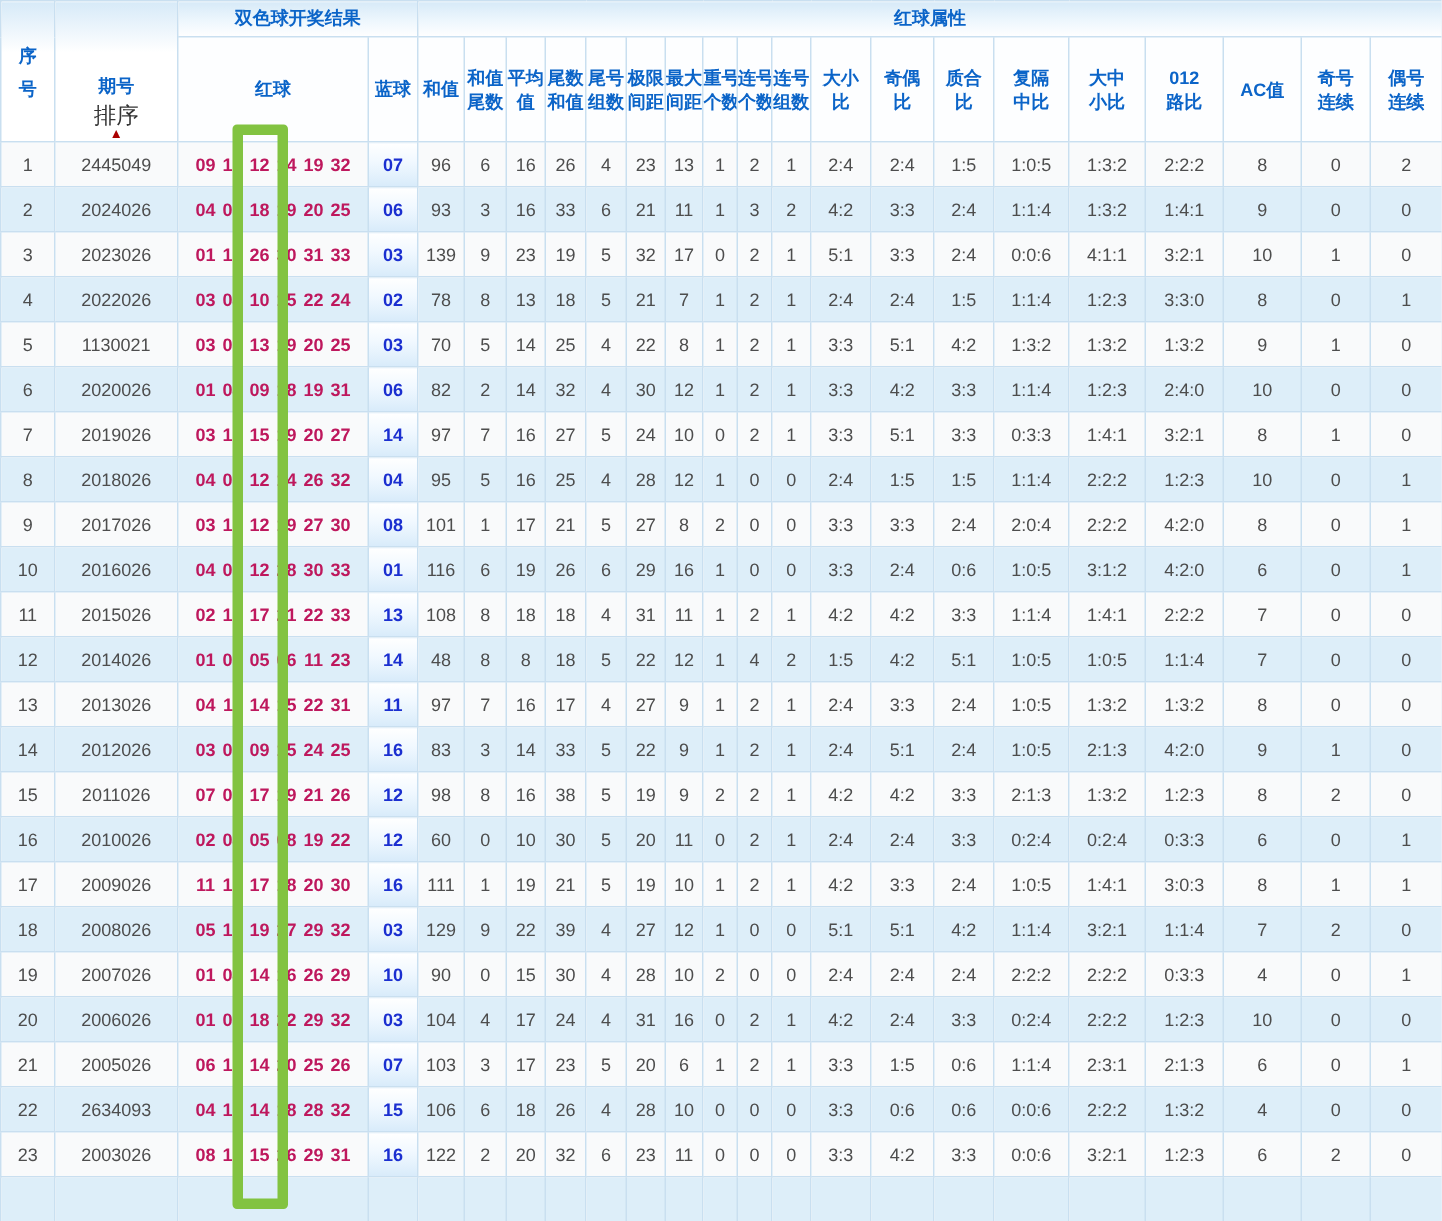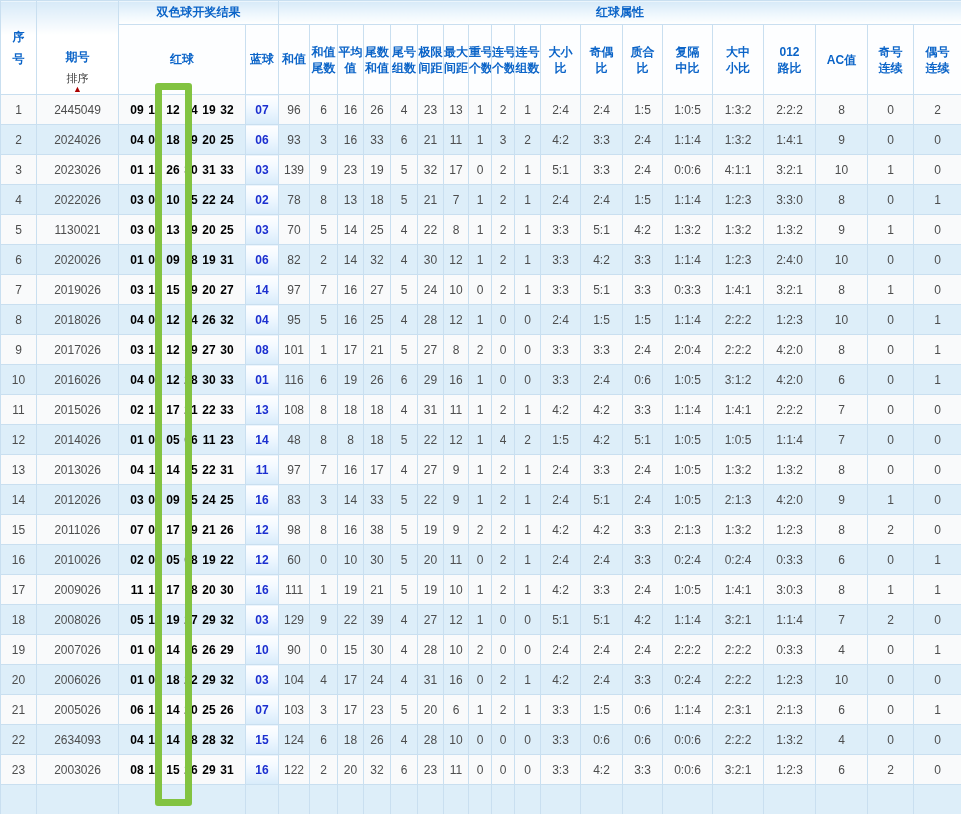--- a/index.html
+++ b/index.html
@@ -36,34 +36,34 @@
   }
   th.rowspan-th {
     background: linear-gradient(180deg, #d7eaf8 0%, #ffffff 36%);
   }
   tr.cols-row th { height: 57px; background: #fdfeff; }
   tr.cols-row th div { line-height: 16px; }
   .seq-line { line-height: 22px; }
   .period-label { margin-bottom: 6px; margin-top: 48px; }
   .sort-label {
     color: #333;
-    font-size: 11px;
+    font-size: 15px;
     font-weight: normal;
     line-height: 12px;
   }
   .sort-arrow {
     color: #aa0000;
     font-size: 9px;
     line-height: 10px;
   }
   .sort-control { cursor: pointer; }
   tbody td { height: 30px; font-size: 12px; color: #4d4d4d; }
   tbody tr.r-odd { background: #f9fafb; }
   tbody tr.r-even { background: #ddeef9; }
-  td.c-red { font-weight: bold; color: #000000; text-decoration: underline; }
+  td.c-red { font-weight: bold; color: #be185d; text-decoration: underline; }
   td.c-red .ball { display: inline-block; width: 18px; }
   td.c-blue {
     font-weight: bold; color: #1b2fd0;
     background: linear-gradient(180deg, #ffffff 0%, #f0f8ff 45%, #d8ebfa 100%);
   }
   .highlight-box {
     position: absolute;
     left: 155px; top: 83px;
     width: 37px; height: 723px;
     border: 7px solid #82c341;
@@ -719,21 +719,21 @@
           <td class="c-num">2:1:3</td>
           <td class="c-num">6</td>
           <td class="c-num">0</td>
           <td class="c-num">1</td>
         </tr>
         <tr class="r-even">
           <td class="c-seq">22</td>
           <td class="c-period">2634093</td>
           <td class="c-red"><span class="ball">04</span><span class="ball">10</span><span class="ball">14</span><span class="ball">18</span><span class="ball">28</span><span class="ball">32</span></td>
           <td class="c-blue">15</td>
-          <td class="c-num">124</td>
+          <td class="c-num">106</td>
           <td class="c-num">6</td>
           <td class="c-num">18</td>
           <td class="c-num">26</td>
           <td class="c-num">4</td>
           <td class="c-num">28</td>
           <td class="c-num">10</td>
           <td class="c-num">0</td>
           <td class="c-num">0</td>
           <td class="c-num">0</td>
           <td class="c-num">3:3</td>

